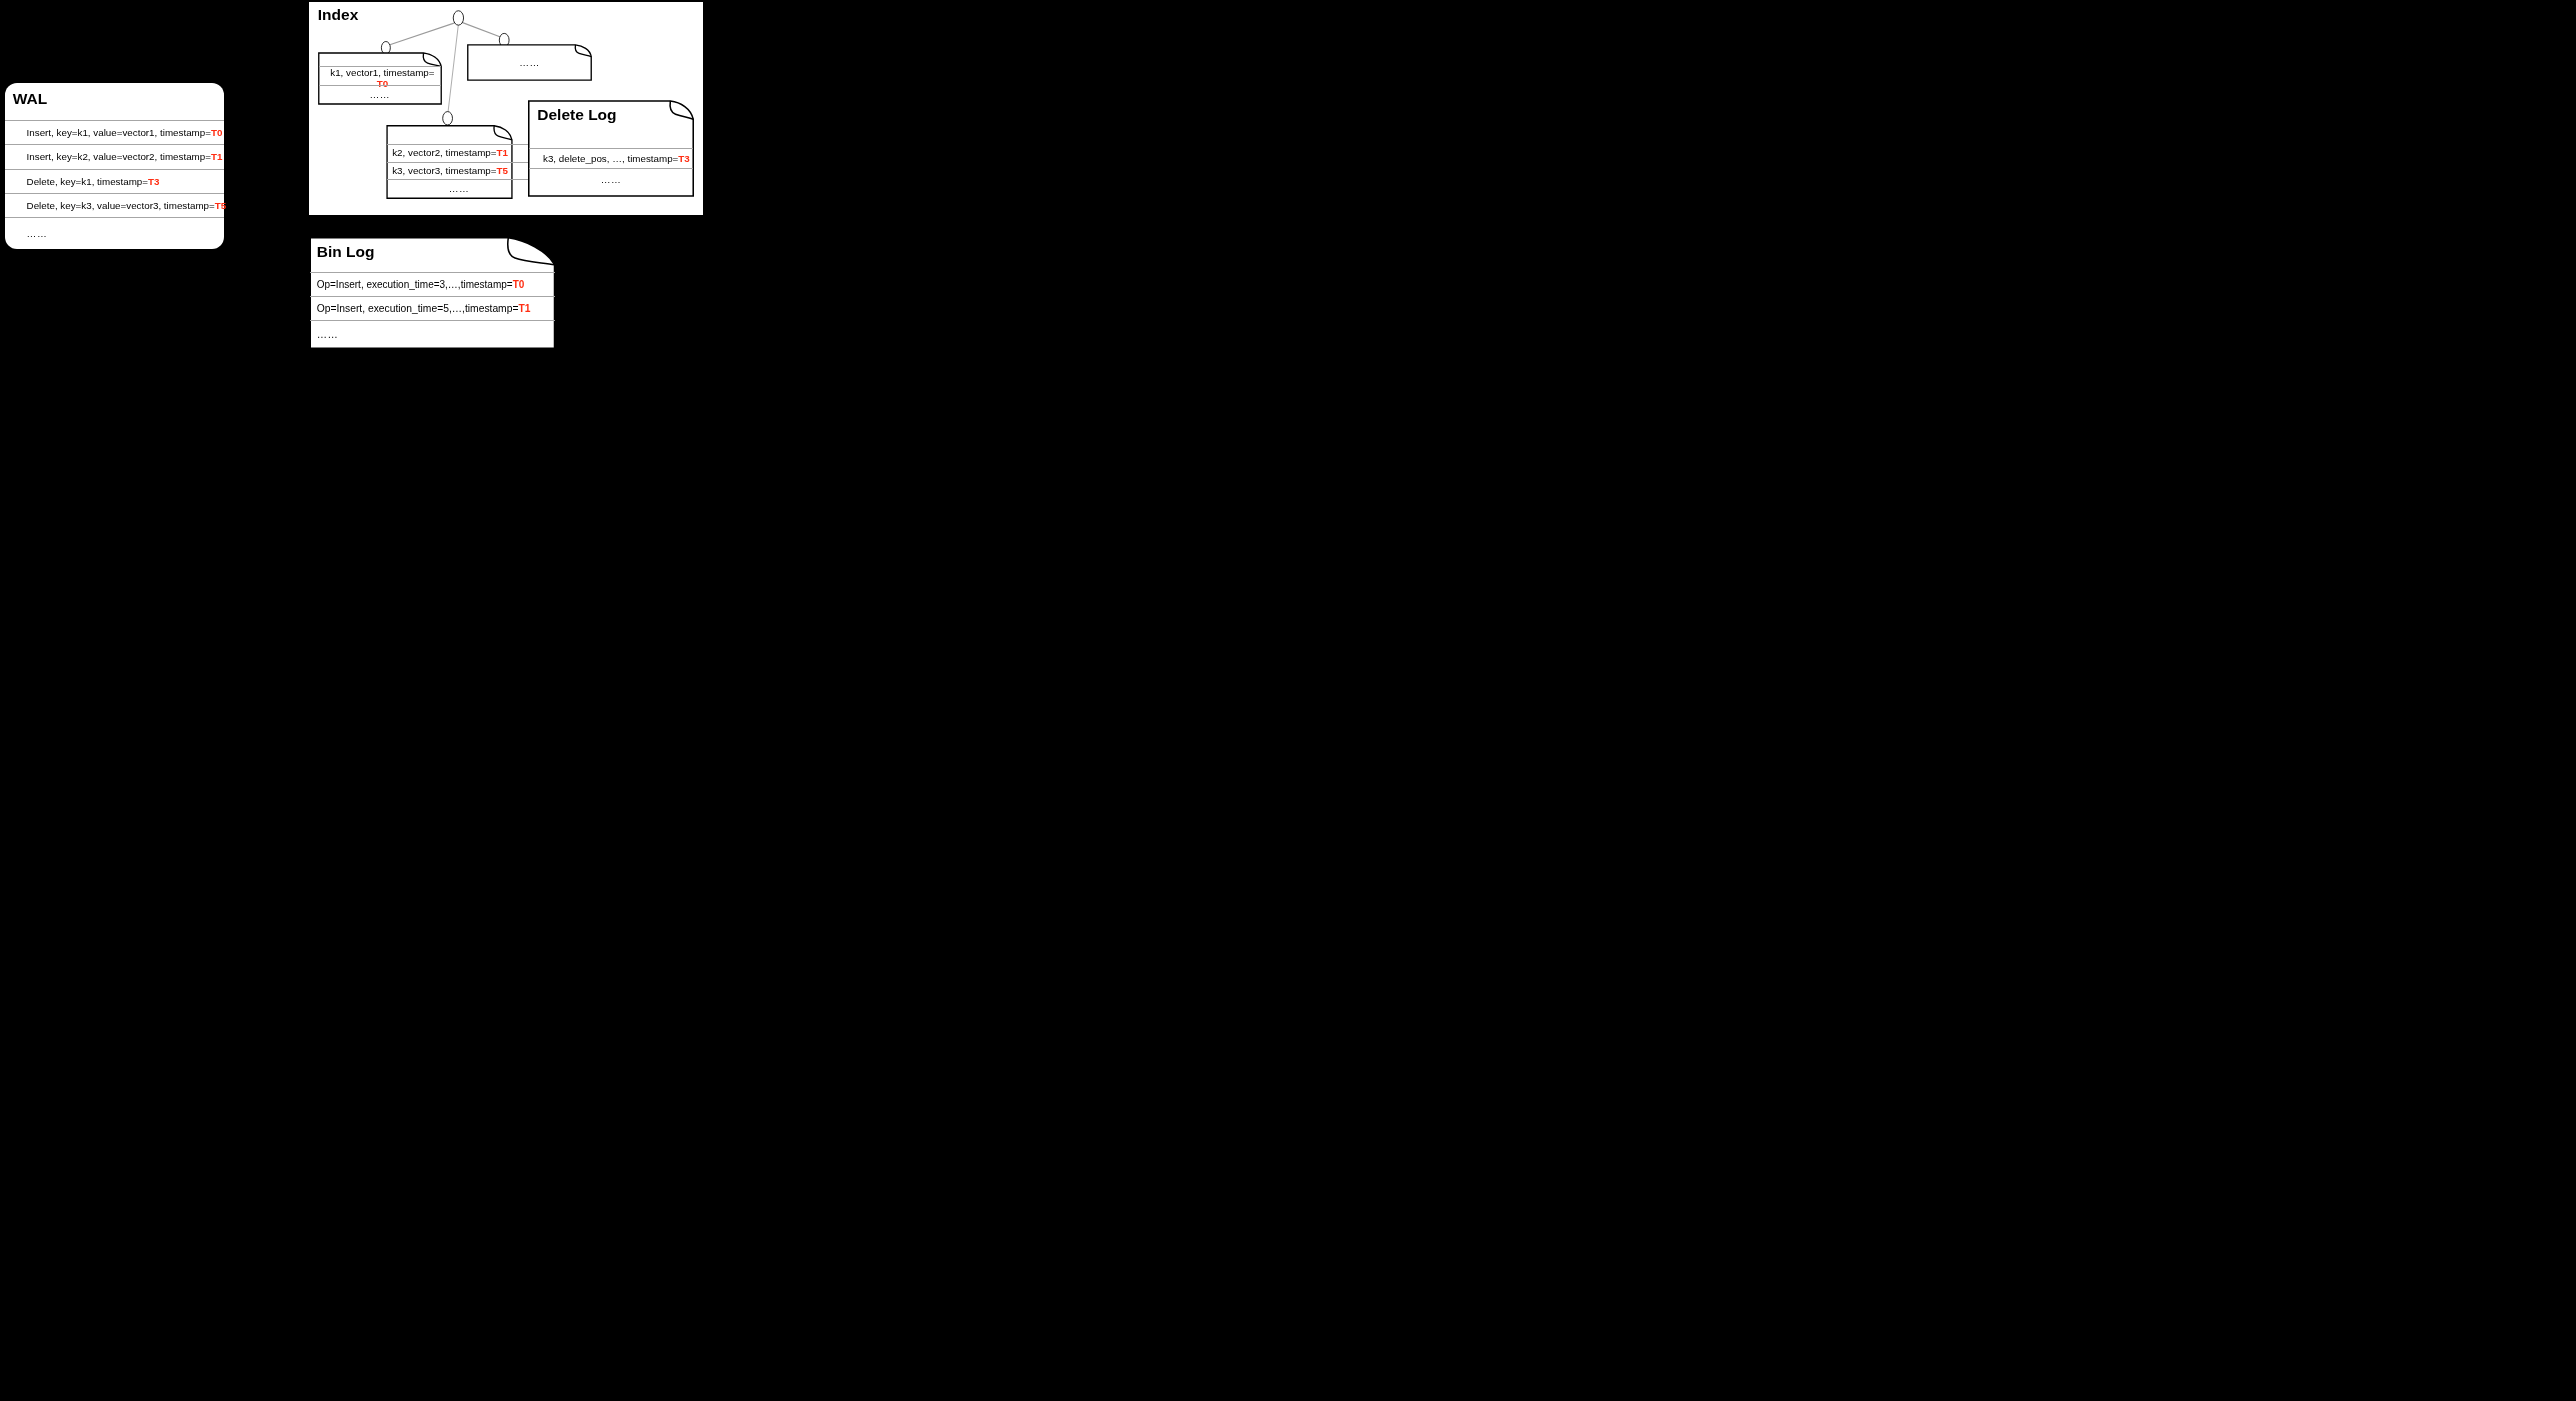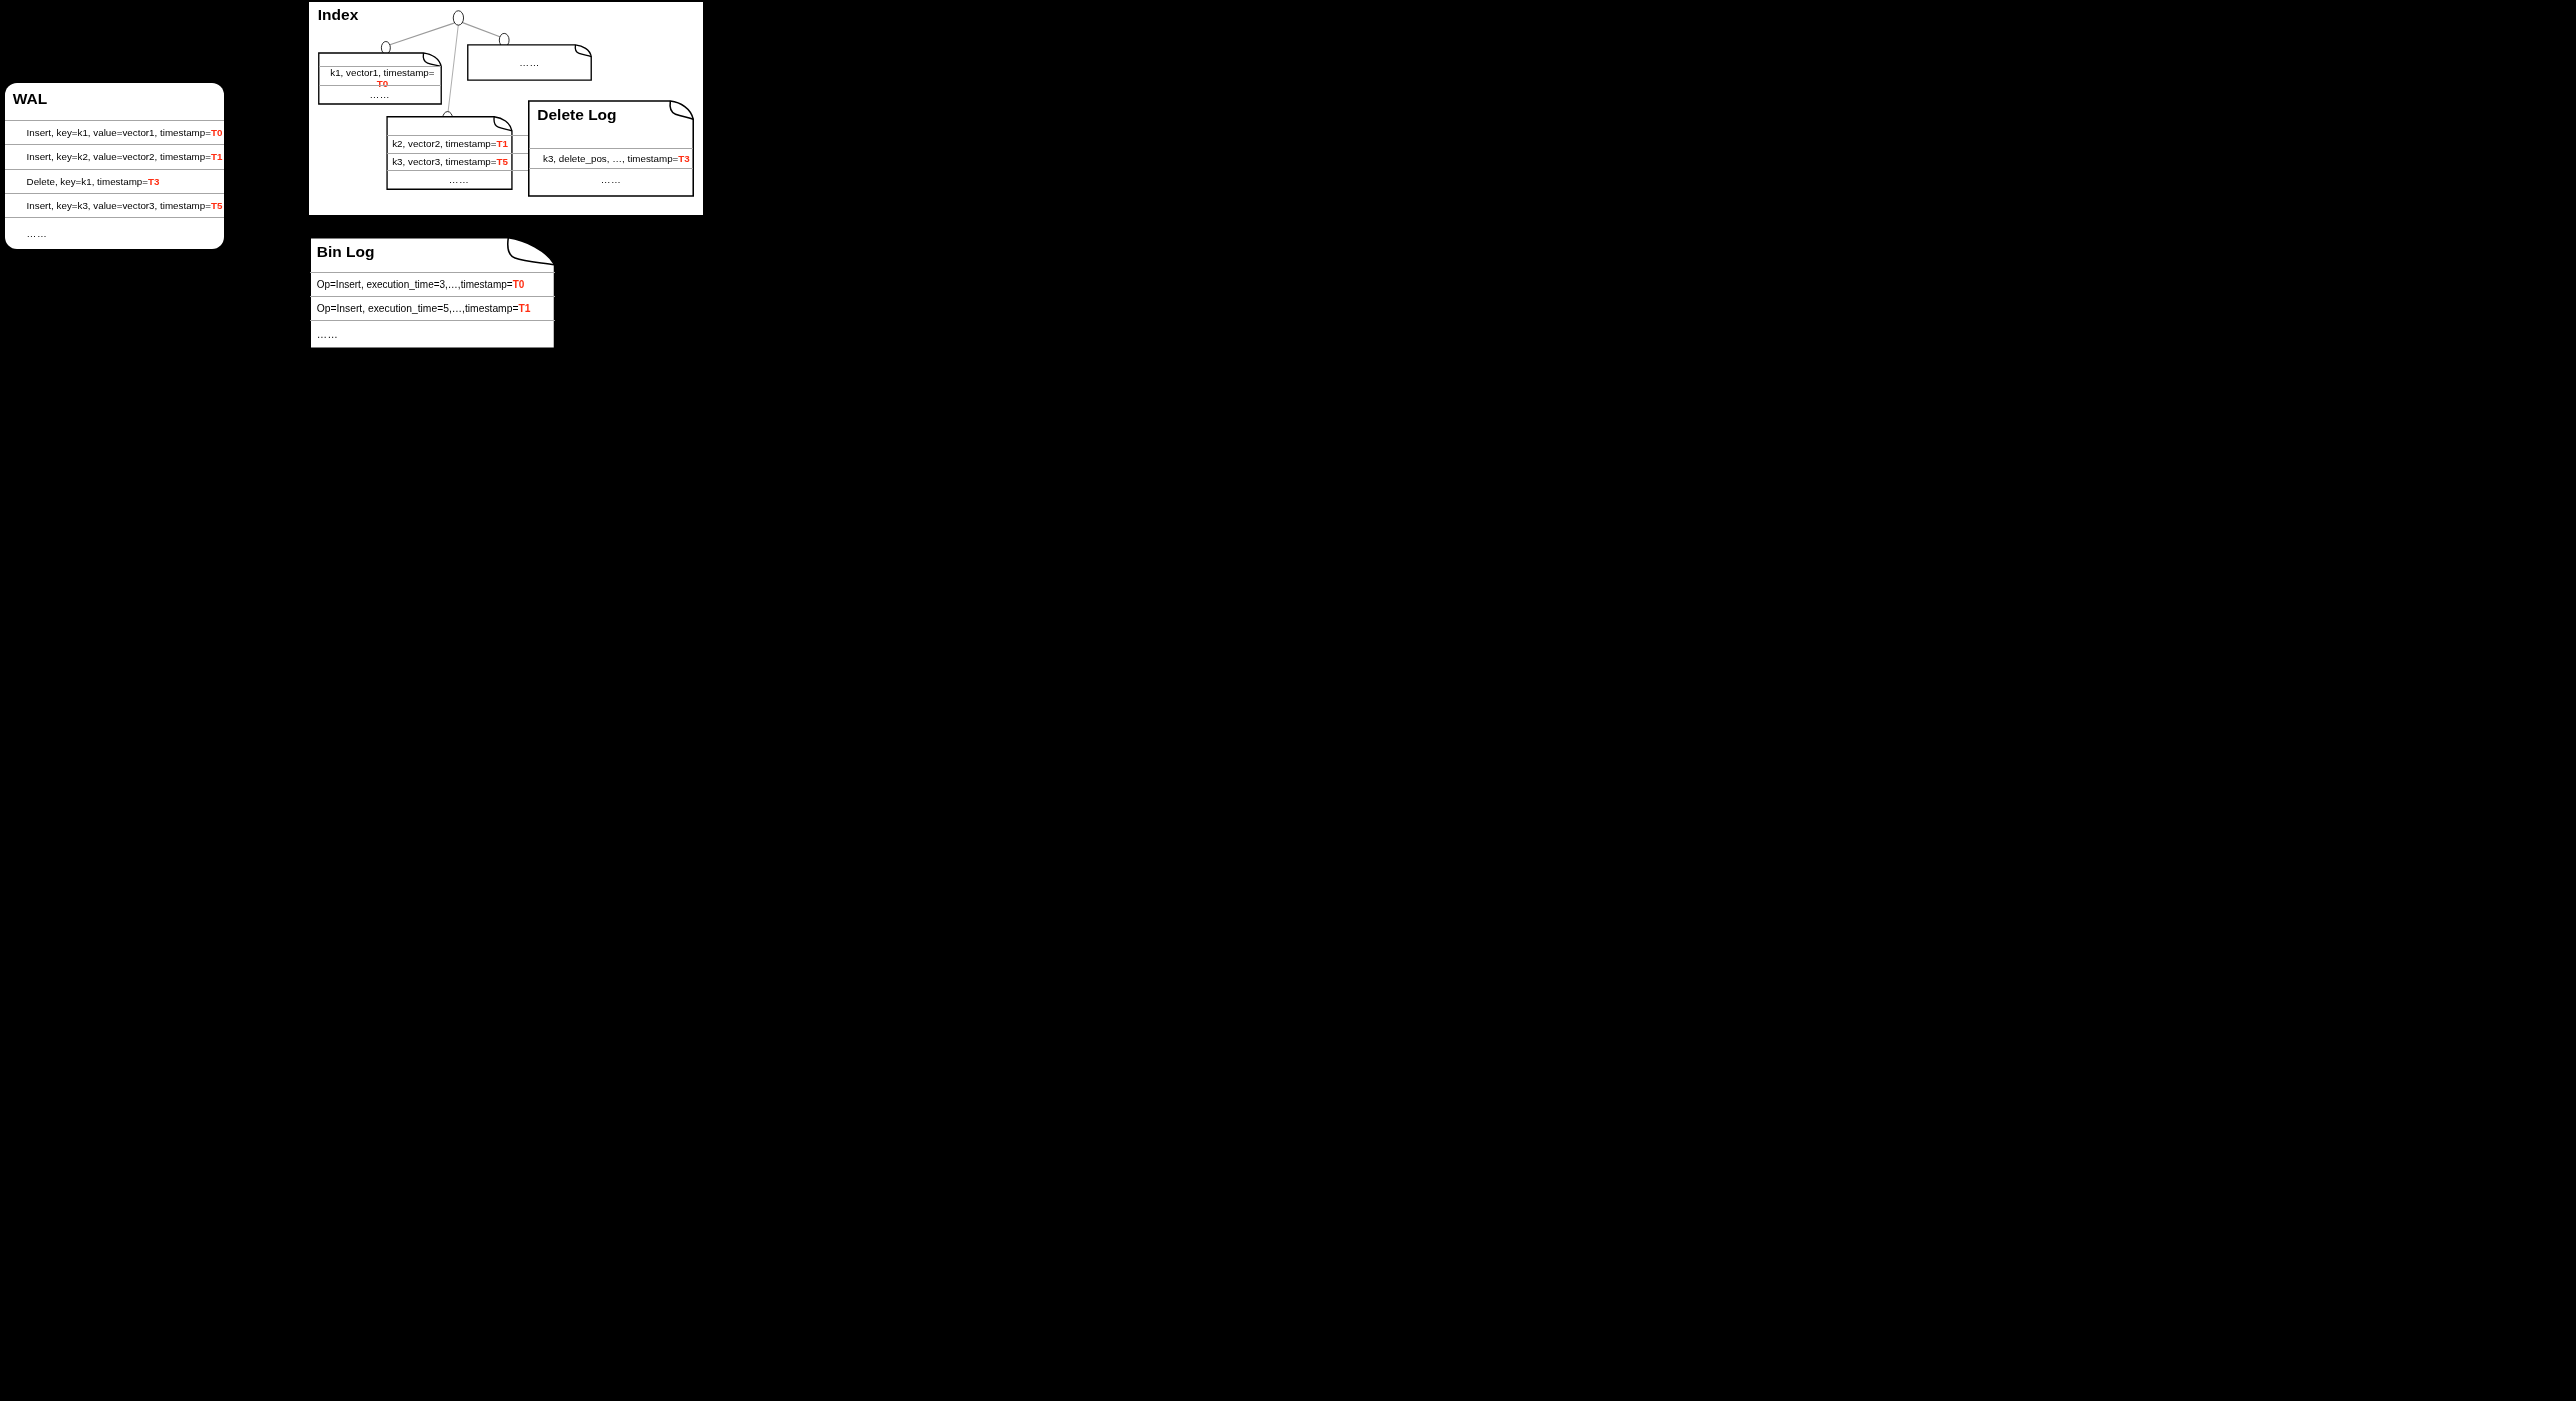--- a/index.html
+++ b/index.html
@@ -39,21 +39,21 @@
     </div>
 
     <div class="divider" style="top:86px;left:0;right:0;"></div>
     <div class="row" style="top:87px;height:23px;">
       <span>Delete, key=k1, timestamp=</span>
         <span class="hl">T3</span>
     </div>
 
     <div class="divider" style="top:110px;left:0;right:0;"></div>
     <div class="row" style="top:111px;height:23px;">
-      <span>Insert, key=k3, value=vector3, timestamp=</span>
+      <span>Delete, key=k3, value=vector3, timestamp=</span>
         <span class="hl">T5</span>
     </div>
 
     <div class="divider" style="top:134px;left:0;right:0;"></div>
     <div class="row" style="top:135px;height:30px;">
       <span class="ellipsis">……</span>
     </div>
   </div>
 
   <div class="panel" style="left:309px;top:1.5px;width:394px;height:213px;">
@@ -93,21 +93,21 @@
         <path d="M1.5,1.5 L210,1.5 C224,3 238,10 240.5,24 L240.5,69.5 L1.5,69.5 Z" fill="#fff" stroke="#000" stroke-width="2.6"></path>
         <path d="M210,1.5 C208.5,10.5 211,16 217,18 C225,21 234,21.5 240.5,24" fill="none" stroke="#000" stroke-width="2.6"></path>
       </svg>
       <div class="doc-content">
         <div class="row center" style="top:0;height:37px;">
           <span class="ellipsis">……</span>
         </div>
       </div>
     </div>
 
-    <div class="doc" style="left:77px;top:114px;width:146px;height:74px;">
+    <div class="doc" style="left:77px;top:123px;width:146px;height:74px;">
       <svg width="127" height="74" viewBox="0 0 246 144">
         <path d="M1.5,1.5 L210,1.5 C226,3.5 241,12.5 244.5,29 L244.5,142.5 L1.5,142.5 Z" fill="#fff" stroke="#000" stroke-width="2.6"></path>
         <path d="M210,1.5 C208.5,12.5 211,19 218,21.5 C227,25 238,26.5 244.5,29" fill="none" stroke="#000" stroke-width="2.6"></path>
       </svg>
       <div class="doc-content">
         <div class="divider" style="top:19px;"></div>
         <div class="row" style="top:20px;height:16.5px;padding-left:6.2px;">
           <span>k2, vector2, timestamp=</span>
             <span class="hl">T1</span>
         </div>

